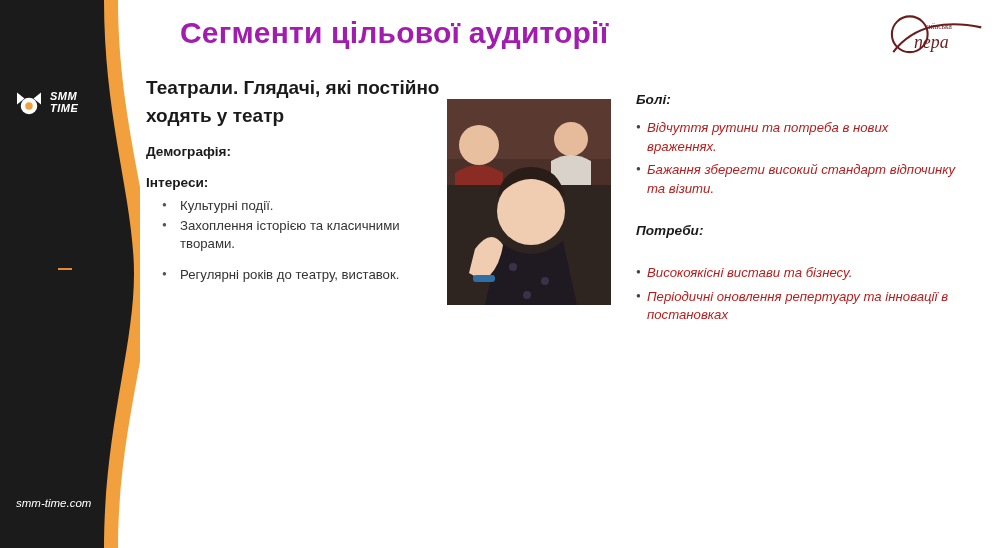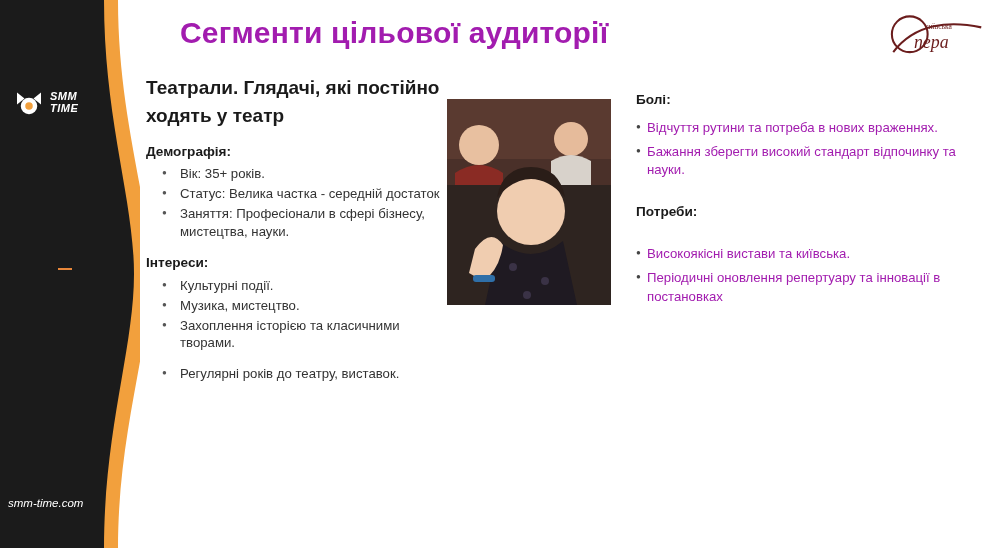--- a/index.html
+++ b/index.html
@@ -60,21 +60,21 @@
     position: absolute;
     left: 58px;
     top: 268px;
     width: 14px;
     height: 2px;
     background: #e8873a;
   }
 
   .site-footer {
     position: absolute;
-    left: 8px;
+    left: 16px;
     top: 497px;
     font-size: 11.5px;
     color: #ffffff;
   }
 
   
   .slide-title {
     position: absolute;
     left: 180px;
     top: 16px;
@@ -152,38 +152,39 @@
   }
   .photo svg { display: block; }
 
   .col-right {
     position: absolute;
     left: 636px;
     top: 92px;
     width: 320px;
     font-size: 13.2px;
     color: #222222;
+    font-style: italic;
   }
   .col-right h3 {
     margin: 0 0 12px 0;
     font-size: 13.6px;
     font-weight: bold;
     color: #1a1a1a;
   }
   ul.tight {
     list-style: none;
     margin: 0 0 24px 0;
     padding: 0;
   }
   ul.tight li {
     position: relative;
     padding-left: 11px;
     margin: 0 0 5px 0;
     line-height: 1.42;
-    color: #a21caf;
+    color: #b91c1c;
   }
   ul.tight li::before {
     content: "\25CF";
     position: absolute;
     left: 0;
     top: 0;
     font-size: 8px;
     line-height: 2.0;
     color: #444444;
   }
@@ -225,32 +226,26 @@
   <path d="M28 62 C60 20, 110 16, 156 26" fill="none" stroke="#6b1d1d" stroke-width="3"></path>
   <text x="74" y="28" font-family="Liberation Serif, serif" font-size="11" fill="#6b1d1d">київська</text>
   <text x="58" y="56" font-family="Liberation Serif, serif" font-size="26" fill="#6b1d1d" font-style="italic">пера</text>
 </svg>
 
 <div class="col-left">
   <div class="lead">Театрали. Глядачі, які постійно ходять у театр</div>
 
   <div class="group">
     <h3>Демографія:</h3>
-    <ul class="bullets">
-      <li>Вік: 35+ років.</li>
-      <li>Статус: Велика частка - середній достаток</li>
-      <li>Заняття: Професіонали в сфері бізнесу, мистецтва, науки.</li>
-    </ul>
   </div>
 
   <div class="group">
     <h3>Інтереси:</h3>
     <ul class="bullets">
       <li>Культурні події.</li>
-      <li>Музика, мистецтво.</li>
       <li>Захоплення історією та класичними творами.</li>
     </ul>
   </div>
 
   <div class="group">
     <ul class="bullets">
       <li>Регулярні років до театру, виставок.</li>
     </ul>
   </div>
 </div>
@@ -272,22 +267,22 @@
     <circle cx="80" cy="196" r="4" fill="#3a3246"></circle>
     <path d="M28 150 q16 -22 28 -4 q-4 26 -20 36 l-14 -8 z" fill="#f0cdb0"></path>
     <rect x="26" y="176" width="22" height="7" rx="3" fill="#2f6fa8"></rect>
   </svg>
 </div>
 
 <div class="col-right">
   <h3>Болі:</h3>
   <ul class="tight">
     <li>Відчуття рутини та потреба в нових враженнях.</li>
-    <li>Бажання зберегти високий стандарт відпочинку та науки.</li>
+    <li>Бажання зберегти високий стандарт відпочинку та візити.</li>
   </ul>
 
   <h3>Потреби:</h3>
   <div class="gap-block"></div>
   <ul class="tight">
-    <li>Високоякісні вистави та київська.</li>
+    <li>Високоякісні вистави та бізнесу.</li>
     <li>Періодичні оновлення репертуару та інновації в постановках</li>
   </ul>
 </div>
 
 </body></html>

